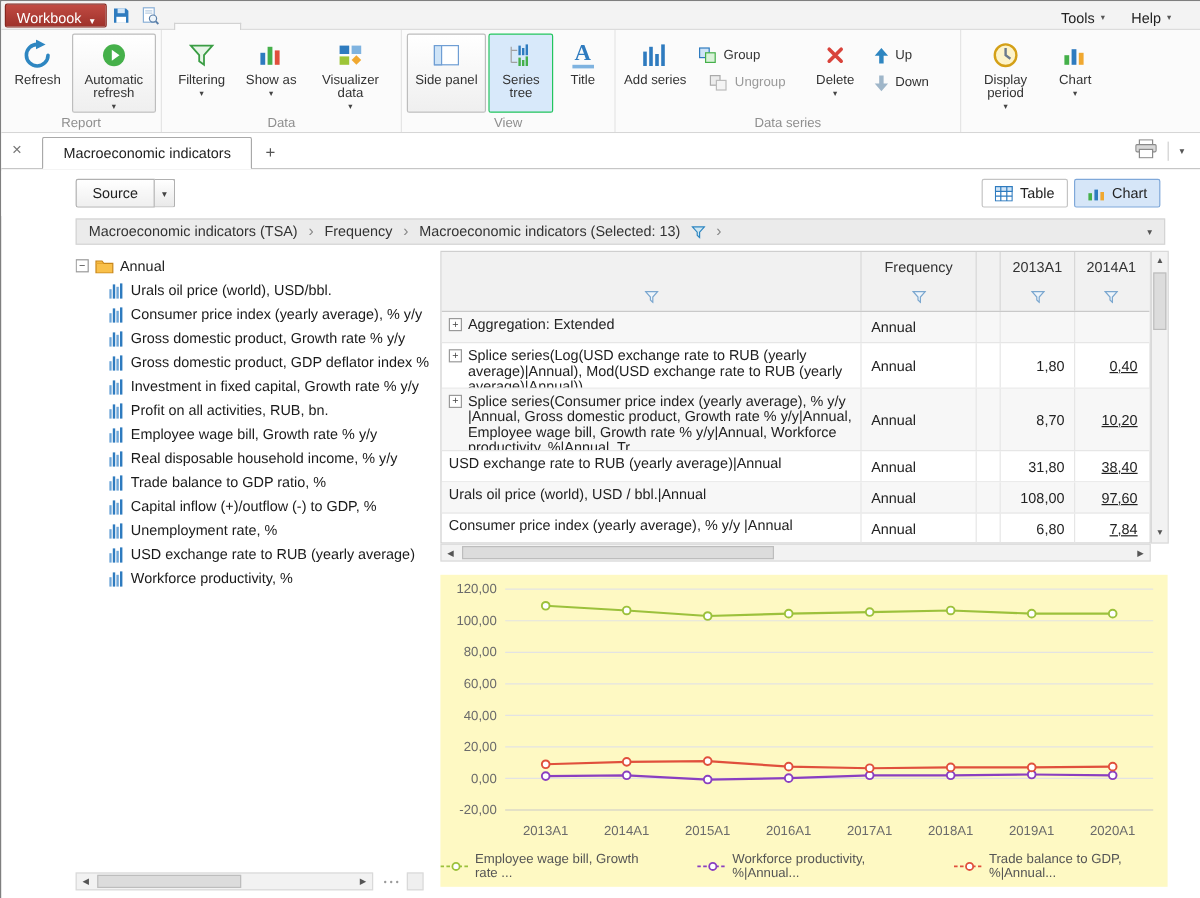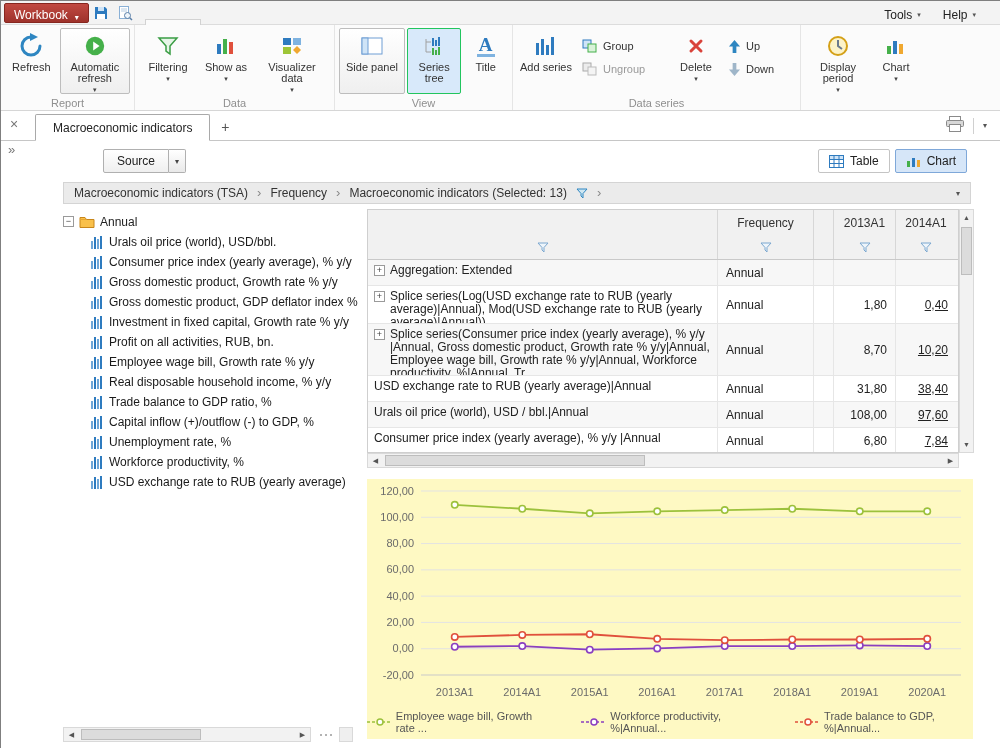--- a/index.html
+++ b/index.html
@@ -30,40 +30,40 @@
   .rbtn{display:flex;flex-direction:column;align-items:center;padding-top:3px;gap:2px;font-size:11px;
         color:#333;text-align:center;border:1px solid transparent;border-radius:2px;height:66px;}
   .rbtn .icon-box{height:28px;display:flex;align-items:center;justify-content:center;}
   .rbtn .lbl{line-height:11px;max-width:62px;}
   .caret-sm{font-size:7px;color:#444;line-height:7px;}
   .rbtn.boxed{border:1px solid #bdbdbd;background:linear-gradient(#ffffff,#efefef);}
   .rbtn.selected{border:1px solid #22c55e;background:#d8e9fa;}
   .stack{display:flex;flex-direction:column;gap:3px;padding-top:8px;}
   .rsm{height:20px;display:flex;align-items:center;gap:5px;padding:0 5px;font-size:11px;color:#333;}
   .rsm .txt{line-height:11px;}
-  .rsm.disabled{color:#9a9a9a;}
+  .rsm.disabled{color:#9a9a9a;justify-content:center;}
   .title-A{font-family:"Liberation Serif",serif;font-weight:bold;font-size:19px;color:#2e7bbf;line-height:19px;
            border-bottom:3px solid #7fb3e0;padding:0 2px;}
 
   
   .tabbar{position:absolute;top:110px;left:0;right:0;height:30px;background:#fff;
           border-bottom:1px solid #c6c6c6;display:flex;align-items:flex-end;padding-left:34px;}
   .doc-tab{height:27px;display:flex;align-items:center;padding:0 17px;background:#fff;border:1px solid #a9a9a9;
            border-bottom:1px solid #fff;margin-bottom:-1px;border-radius:2px 2px 0 0;color:#222;z-index:2;}
   .add-tab{width:30px;height:26px;display:flex;align-items:center;justify-content:center;color:#555;font-size:14px;}
   .tab-right{margin-left:auto;display:flex;align-items:center;gap:9px;padding-right:14px;height:100%;}
   .vdiv{width:1px;height:16px;background:#d0d0d0;}
   .small-caret{font-size:8px;color:#555;}
 
   
   .rail-close{position:absolute;left:9px;top:116px;color:#777;font-size:14px;line-height:14px;}
   .rail-expand{position:absolute;left:7px;top:141px;color:#777;font-size:13px;letter-spacing:-1px;}
 
   
-  .toolrow{position:absolute;top:141px;left:0;right:0;height:38px;background:#fff;margin-left:40px;}
+  .toolrow{position:absolute;top:141px;left:0;right:0;height:38px;background:#fff;}
   .source-btn{position:absolute;left:62px;top:7px;height:24px;display:inline-flex;}
   .src-main{display:flex;align-items:center;padding:0 13px;border:1px solid #b0b0b0;
             background:linear-gradient(#fff,#efefef);border-radius:2px 0 0 2px;}
   .src-caret{width:17px;display:flex;align-items:center;justify-content:center;border:1px solid #b0b0b0;border-left:none;
              background:linear-gradient(#fff,#e9e9e9);border-radius:0 2px 2px 0;font-size:8px;color:#444;}
   .view-toggle{position:absolute;right:34px;top:7px;display:flex;gap:5px;}
   .view-btn{height:24px;display:inline-flex;align-items:center;gap:6px;padding:0 10px;border:1px solid #c4c4c4;
             background:#fff;border-radius:2px;color:#222;}
   .view-btn.selected{background:#d6e6f8;border-color:#7fa8d9;}
 
@@ -515,30 +515,30 @@
           </svg>
           <span class="tree-label">Unemployment rate, %</span>
         </div>
         <div class="tree-item">
           <svg width="12" height="13">
             <rect x="0" y="5" width="2" height="8" fill="#6ea6d8"></rect>
             <rect x="3" y="1" width="2" height="12" fill="#2e7bbf"></rect>
             <rect x="6" y="3" width="2" height="10" fill="#6ea6d8"></rect>
             <rect x="9" y="0" width="2" height="13" fill="#2e7bbf"></rect>
           </svg>
+          <span class="tree-label">USD exchange rate to RUB (yearly average)</span>
+        </div>
+        <div class="tree-item">
+          <svg width="12" height="13">
+            <rect x="0" y="5" width="2" height="8" fill="#6ea6d8"></rect>
+            <rect x="3" y="1" width="2" height="12" fill="#2e7bbf"></rect>
+            <rect x="6" y="3" width="2" height="10" fill="#6ea6d8"></rect>
+            <rect x="9" y="0" width="2" height="13" fill="#2e7bbf"></rect>
+          </svg>
           <span class="tree-label">Workforce productivity, %</span>
-        </div>
-        <div class="tree-item">
-          <svg width="12" height="13">
-            <rect x="0" y="5" width="2" height="8" fill="#6ea6d8"></rect>
-            <rect x="3" y="1" width="2" height="12" fill="#2e7bbf"></rect>
-            <rect x="6" y="3" width="2" height="10" fill="#6ea6d8"></rect>
-            <rect x="9" y="0" width="2" height="13" fill="#2e7bbf"></rect>
-          </svg>
-          <span class="tree-label">USD exchange rate to RUB (yearly average)</span>
         </div>
       </div>
   </div>
 
   <div class="sb" style="left:62px;top:726px;width:248px;height:15px">
     <span class="arrow">◀</span>
     <span class="track">
         <span class="thumb" style="left:2px;width:120px"></span>
       </span>
     <span class="arrow">▶</span>

